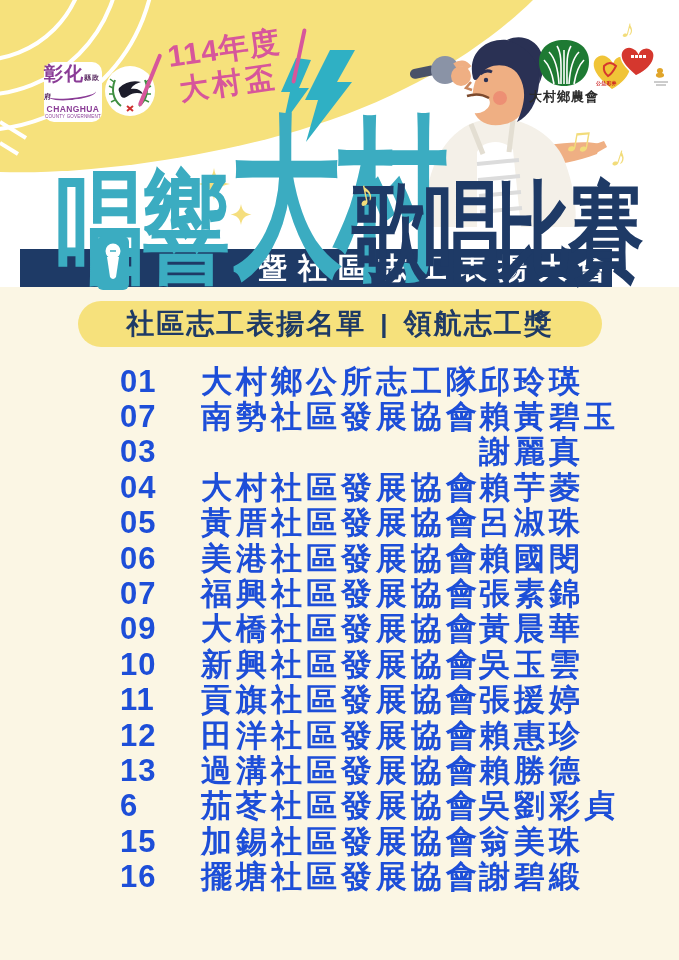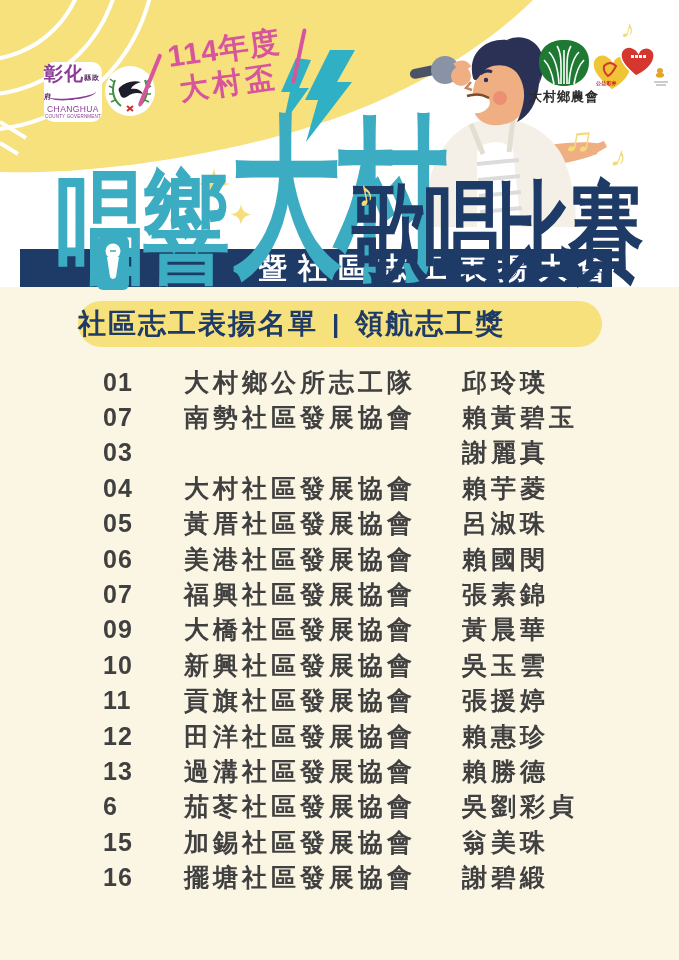--- a/index.html
+++ b/index.html
@@ -8,21 +8,21 @@
   .abs{position:absolute;}
   
   #cream{top:287px;left:0;width:679px;height:673px;background:#FBF6E4;}
   
   #deco-top{top:0;left:0;z-index:0;}
   
   .changhua{top:62px;left:44px;width:58px;height:60px;background:#fff;border-radius:10px;z-index:1;
             display:flex;flex-direction:column;align-items:center;justify-content:center;line-height:1;}
   .changhua .cjk{font-weight:bold;color:#8A3C96;font-size:19px;letter-spacing:1px;}
   .changhua .cjk small{font-size:7px;color:#5b2d62;}
-  .changhua .latin{font-weight:normal;color:#8A3C96;font-size:8.5px;margin-top:3px;letter-spacing:.4px;}
+  .changhua .latin{font-weight:bold;color:#8A3C96;font-size:8.5px;margin-top:3px;letter-spacing:.4px;}
   .changhua .sub{color:#8A3C96;font-size:4.5px;margin-top:1.5px;letter-spacing:.2px;}
   .changhua .swoosh{position:absolute;left:4px;top:26px;width:48px;height:10px;border-bottom:2px solid #8A3C96;border-radius:50%;transform:rotate(-6deg);}
   
   .birdlogo{top:66px;left:105px;width:50px;height:50px;background:#fff;border-radius:50%;z-index:1;}
   
   .badge{top:32px;left:152px;width:150px;height:78px;z-index:1;color:#D7569B;font-weight:bold;
          text-align:center;transform:rotate(-8deg);line-height:1.15;}
   .badge .l1{font-size:30px;letter-spacing:1px;}
   .badge .l2{font-size:29px;letter-spacing:4px;}
   .badge-slash{background:#D7569B;width:4px;border-radius:2px;z-index:1;}
@@ -44,26 +44,26 @@
   .micbadge{top:236px;left:97px;width:32px;height:54px;background:#3BACC1;border-radius:6px;z-index:4;
             display:flex;align-items:center;justify-content:center;}
   
   .bar{top:249px;left:20px;width:592px;height:38px;background:#1E3A66;z-index:2;}
   .bar .sub{position:absolute;left:238px;top:0;height:38px;line-height:39px;color:#ffffff;
             font-weight:bold;font-size:29px;letter-spacing:11px;white-space:nowrap;}
   
   .note{color:#F2DC7A;font-weight:bold;z-index:3;line-height:1;}
   
   .pill{top:301px;left:78px;width:524px;height:46px;background:#F6E17C;border-radius:23px;z-index:2;
-        display:flex;align-items:center;color:#1E3A66;font-weight:bold;
+        display:flex;align-items:center;justify-content:center;color:#1E3A66;font-weight:bold;
         font-size:28px;letter-spacing:2px;white-space:nowrap;}
   .pill .sep{margin:0 14px;font-size:26px;}
   
   #rows{top:364px;left:0;width:679px;z-index:2;}
-  .row{position:relative;height:35.4px;color:#404040;font-weight:bold;font-size:25px;}
+  .row{position:relative;height:35.4px;color:#1d4ed8;font-weight:bold;font-size:31px;margin-left:17px;}
   .row span{position:absolute;top:50%;transform:translateY(-50%);white-space:nowrap;}
   .row .no{left:103px;letter-spacing:1px;}
   .row .org{left:184px;letter-spacing:4px;}
   .row .name{left:462px;letter-spacing:4px;}
 </style>
 </head>
 <body>
 
 <div id="poster">
 

